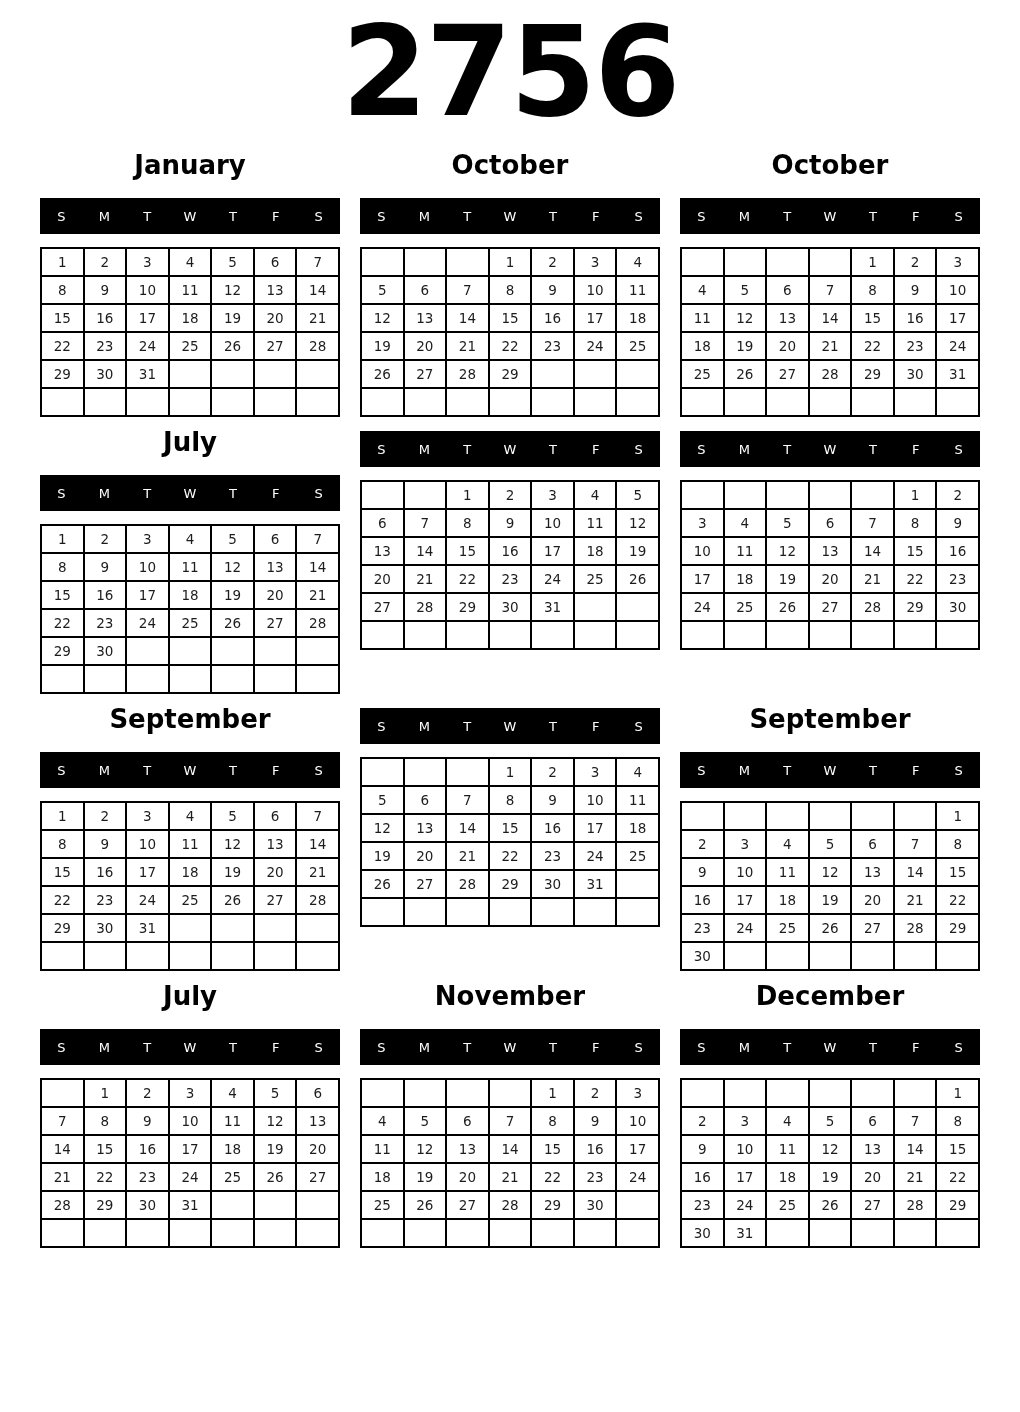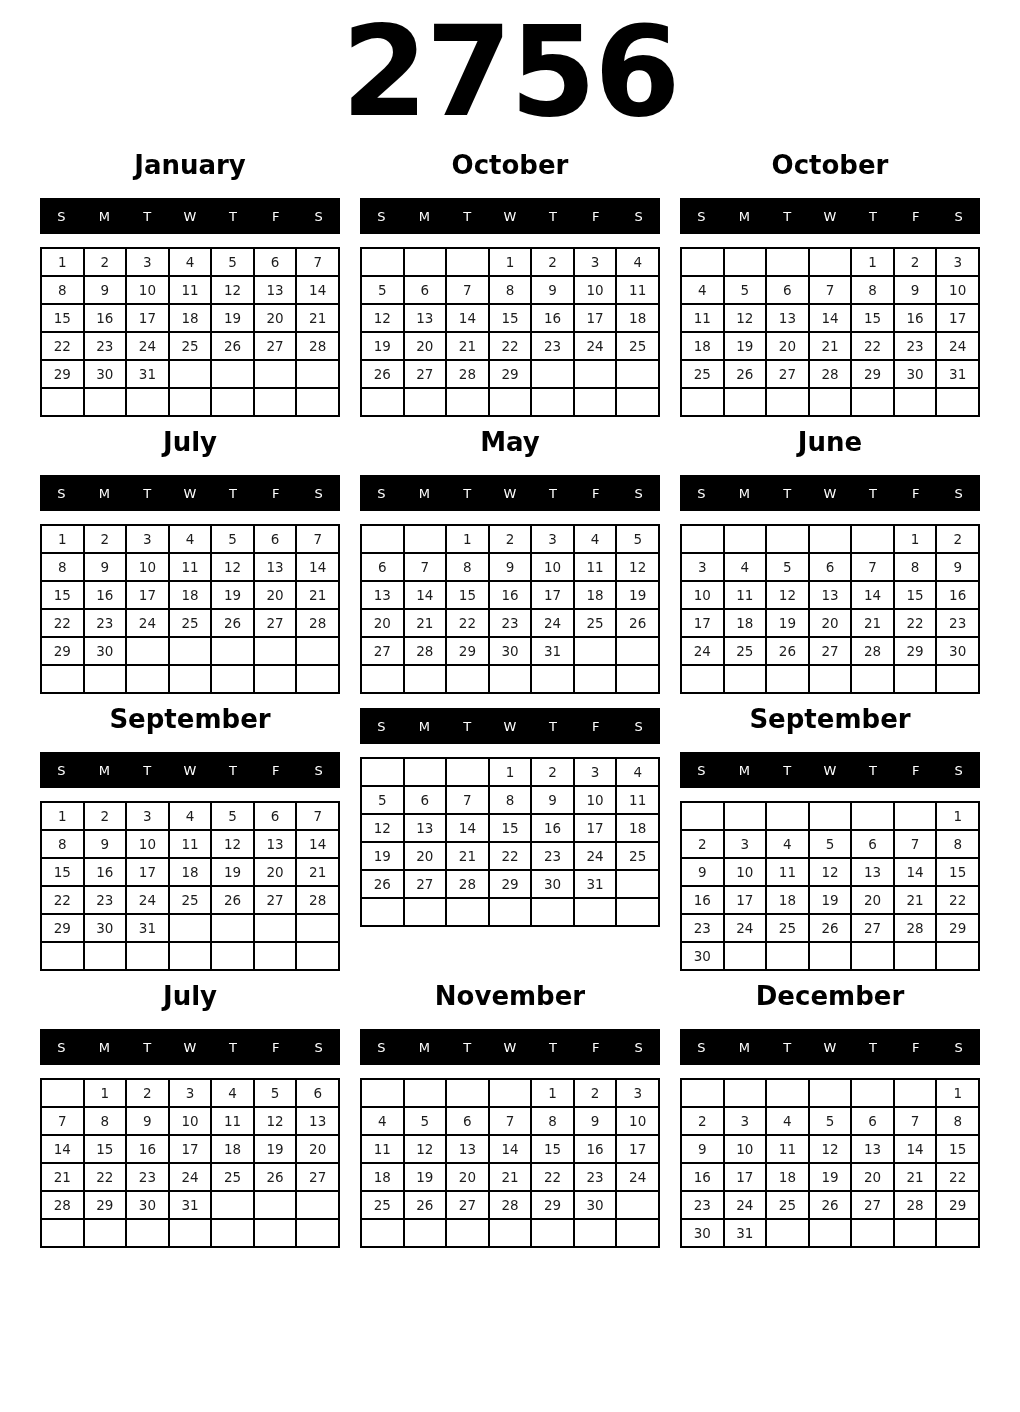--- a/index.html
+++ b/index.html
@@ -351,21 +351,20 @@
               <td></td>
               <td></td>
               <td></td>
               <td></td>
             </tr>
           </tbody>
     </table>
   </div>
 
   <div class="month">
-    <div class="month-name">May</div>
     <div class="dow-bar">
           <span>S</span>
           <span>M</span>
           <span>T</span>
           <span>W</span>
           <span>T</span>
           <span>F</span>
           <span>S</span>
         </div>
     <table class="day-grid">
@@ -422,21 +421,20 @@
               <td></td>
               <td></td>
               <td></td>
               <td></td>
             </tr>
           </tbody>
     </table>
   </div>
 
   <div class="month">
-    <div class="month-name">June</div>
     <div class="dow-bar">
           <span>S</span>
           <span>M</span>
           <span>T</span>
           <span>W</span>
           <span>T</span>
           <span>F</span>
           <span>S</span>
         </div>
     <table class="day-grid">

